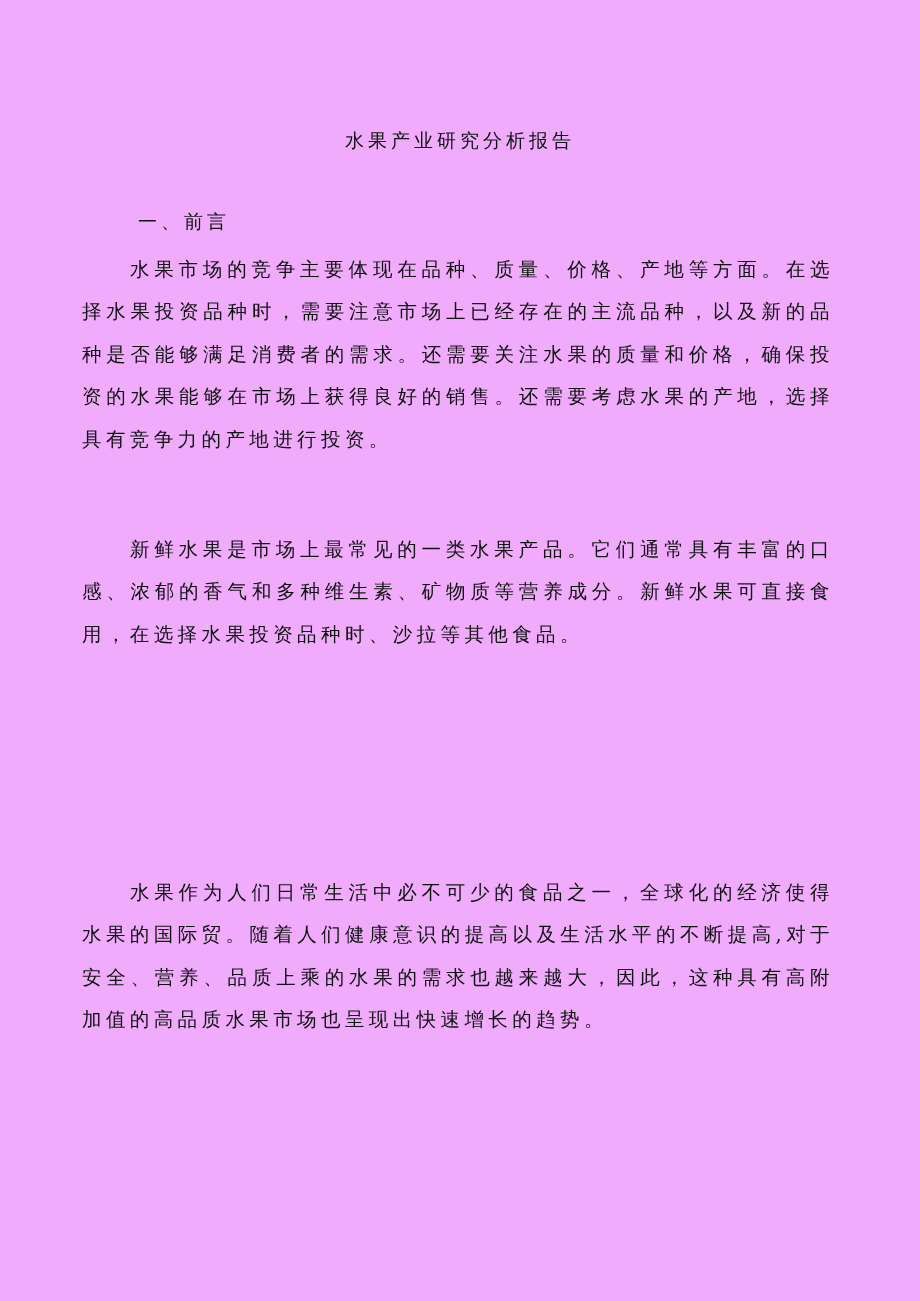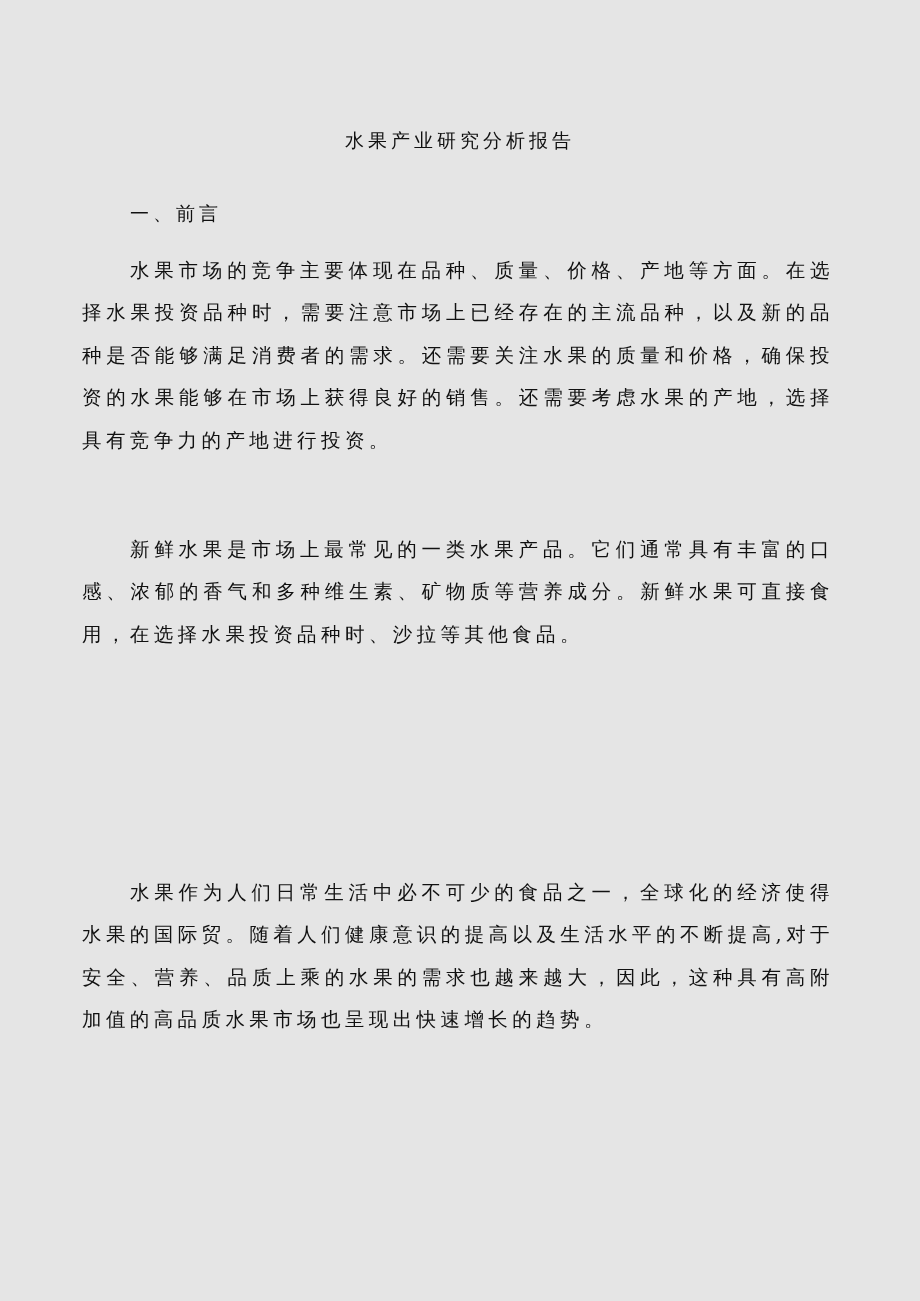--- a/index.html
+++ b/index.html
@@ -14,58 +14,58 @@
       overflow: hidden;
       font-family: "DejaVu Serif", "Liberation Serif", serif;
       color: #111111;
     }
     .page {
       position: absolute;
       left: 0;
       top: 0;
       width: 920px;
       height: 1301px;
-      background: #e5e5e5;
+      background: #f0abfc;
     }
     .title {
       position: absolute;
       left: 0;
       width: 920px;
       top: 126px;
       text-align: center;
       font-size: 19px;
       letter-spacing: 4px;
       line-height: 28px;
       margin: 0;
       font-weight: normal;
     }
     .heading {
       position: absolute;
       left: 130px;
       top: 199px;
       font-size: 19px;
       letter-spacing: 4px;
       line-height: 28px;
-      margin: 0;
+      margin: 8px;
       font-weight: normal;
     }
     .para {
       position: absolute;
       left: 82px;
       width: 752px;
       margin: 0;
       font-size: 19.5px;
       letter-spacing: 4.4px;
       line-height: 42.4px;
       text-indent: 48px;
       text-align: justify;
       text-align-last: left;
       word-break: break-all;
     }
-    .p1 { top: 250px; }
+    .p1 { top: 250px; font-family: Liberation Mono, monospace; }
     .p2 { top: 529px; }
     .p3 { top: 702px; }
     .p4 { top: 872px; }
     .p5 { top: 1088px; }
   </style>
 </head>
 <body>
 
 <div class="page">
   <h1 class="title">水果产业研究分析报告</h1>

